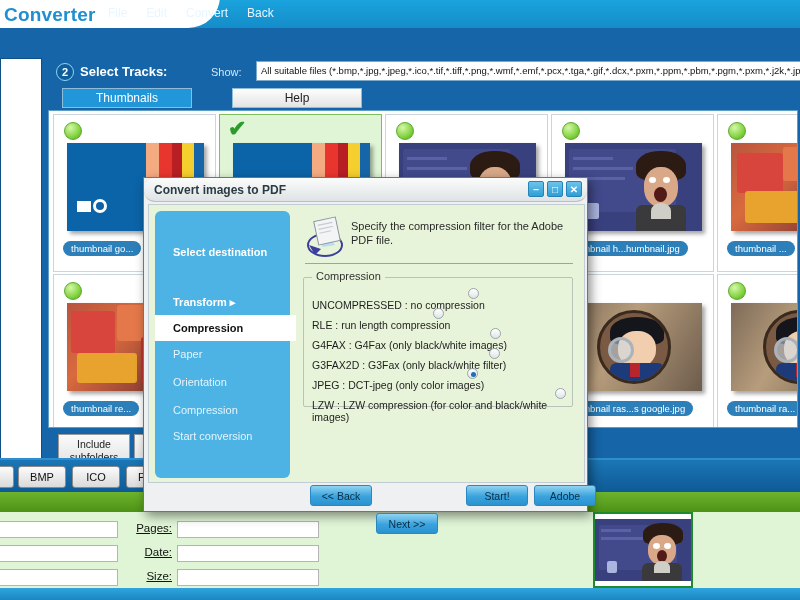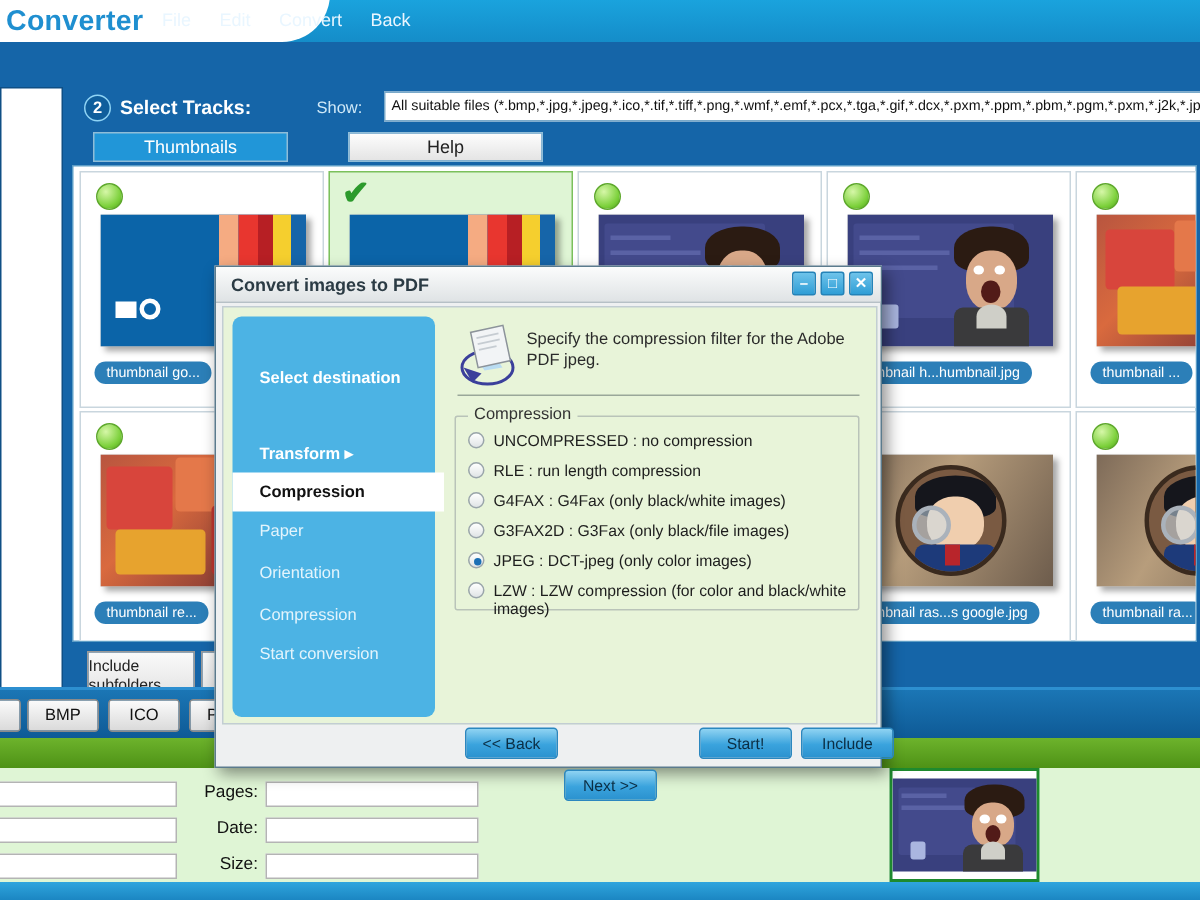--- a/index.html
+++ b/index.html
@@ -156,21 +156,21 @@
   .art-conan .c-face { position:absolute; left:18px; top:18px; width:38px; height:36px; background:#f0ceae; border-radius:46%;}
   .art-conan .c-glass { position:absolute; left:8px; top:24px; width:26px; height:26px; border-radius:50%; border:3px solid #aab2bb; background:rgba(200,220,235,.55);}
   .art-conan .c-suit { position:absolute; left:10px; top:50px; width:54px; height:26px; background:#1d3a7a; border-radius:6px 6px 0 0;}
   .art-conan .c-tie { position:absolute; left:30px; top:50px; width:10px; height:14px; background:#b8252b;}
 
   
   .subfolders-row { position:absolute; left:48px; top:404px; width:750px; height:36px;}
   .sub-btn {
     position:absolute; left:10px; top:2px; width:72px; height:32px;
     background:linear-gradient(#fafafa,#e2e2e2); border:1px solid #9a9a9a;
-    font-size:10.5px; color:#222; text-align:left; padding-top:3px; line-height:13px;
+    font-size:10.5px; color:#222; text-align:center; padding-top:3px; line-height:13px;
   }
   .sub-btn2 {
     position:absolute; left:86px; top:2px; width:40px; height:32px;
     background:linear-gradient(#fafafa,#e2e2e2); border:1px solid #9a9a9a;
   }
 
   
   .format-bar {
     position:absolute; left:0; top:458px; width:800px; height:34px;
     background:linear-gradient(#12考,#0e5a96);
@@ -193,41 +193,42 @@
   
   .form-area {
     position:absolute; left:0; top:512px; width:800px; height:76px;
     background:#dff5d5;
   }
   .f-input {
     position:absolute; height:17px; background:#ffffff;
     border:1px solid #b4b4b4;
   }
   .f-label {
-    position:absolute; font-size:11.5px; color:#111; text-align:right;
+    position:absolute; font-size:11.5px; color:#111; text-align:right;text-decoration:underline;
   }
   .preview-box {
     position:absolute; left:593px; top:512px; width:100px; height:76px;
     border:2px solid #1e8a2e; background:#ffffff; overflow:hidden;
   }
   .bottom-strip {
     position:absolute; left:0; top:588px; width:800px; height:12px;
     background:linear-gradient(#2fa5de,#1b86c2);
   }
 
   
   #dialog {
     position:absolute; left:143px; top:177px; width:445px; height:335px;
     background:#eef0f1; border:1px solid #5b7b8d;
     box-shadow:3px 4px 10px rgba(0,0,0,.45);
   }
   .dlg-title {
     position:absolute; left:0; top:0; width:100%; height:24px;
     background:linear-gradient(#fbfcfc,#dfe3e5);
     border-bottom:1px solid #b6c0c6;
+    border-radius:11px;
   }
   .dlg-title-text {
     position:absolute; left:10px; top:5px; font-size:12px;
     font-weight:bold; color:#2b3b44;
   }
   .win-btns { position:absolute; right:5px; top:3px; display:flex; gap:3px;}
   .win-btn {
     width:16px; height:16px; border-radius:2px;
     background:linear-gradient(#6ec3ea,#2f9ed6);
     border:1px solid #2483b8; color:#ffffff;
@@ -268,21 +269,21 @@
   .group {
     position:absolute; left:4px; top:66px; width:270px; height:130px;
     border:1px solid #b9c3b9; border-radius:2px;
   }
   .group-legend {
     position:absolute; left:8px; top:-8px; background:#e8f4d9;
     padding:0 4px; font-size:11px; color:#333;
   }
   .radio-row {
     position:absolute; left:8px; height:18px;
-    display:flex; align-items:flex-start; font-size:10.5px; color:#1d1d1d;
+    display:flex; align-items:flex-end; font-size:10.5px; color:#1d1d1d;flex-direction:column;
   }
   .radio {
     width:11px; height:11px; border-radius:50%;
     border:1px solid #9aa5ab; background:linear-gradient(#ffffff,#e0e4e6);
     margin-right:6px; position:relative; flex:none;
   }
   .radio.on::after {
     content:""; position:absolute; left:2.5px; top:2.5px;
     width:5px; height:5px; border-radius:50%; background:#1a6fb5;
   }
@@ -579,53 +580,53 @@
         <ellipse cx="20" cy="30" rx="17" ry="11" fill="none" stroke="#3b3f9b" stroke-width="2"></ellipse>
         <path d="M4 30 L10 40 L16 34 Z" fill="#3b3f9b"></path>
         <path d="M14 26 L18 32 L30 30 L26 24 Z" fill="#b9dcf2"></path>
         <g transform="rotate(-12 22 16)">
           <rect x="11" y="4" width="22" height="24" fill="#f2f4f6" stroke="#8c939a"></rect>
           <rect x="14" y="8" width="15" height="1.2" fill="#c6ccd2"></rect>
           <rect x="14" y="12" width="15" height="1.2" fill="#c6ccd2"></rect>
           <rect x="14" y="16" width="12" height="1.2" fill="#c6ccd2"></rect>
         </g>
       </svg>
-      <div class="pane-desc">Specify the compression filter for the Adobe PDF jpeg.</div>
+      <div class="pane-desc">Specify the compression filter for the Adobe PDF file.</div>
       <div class="hr"></div>
 
       <div class="group">
         <div class="group-legend">Compression</div>
 
         <div class="radio-row" style="top:10px;">
           <span class="radio"></span>
           <span>UNCOMPRESSED : no compression</span>
         </div>
         <div class="radio-row" style="top:30px;">
           <span class="radio"></span>
           <span>RLE : run length compression</span>
         </div>
         <div class="radio-row" style="top:50px;">
           <span class="radio"></span>
           <span>G4FAX : G4Fax (only black/white images)</span>
         </div>
         <div class="radio-row" style="top:70px;">
           <span class="radio"></span>
-          <span>G3FAX2D : G3Fax (only black/file images)</span>
+          <span>G3FAX2D : G3Fax (only black/white filter)</span>
         </div>
         <div class="radio-row" style="top:90px;">
           <span class="radio on"></span>
           <span>JPEG : DCT-jpeg (only color images)</span>
         </div>
         <div class="radio-row" style="top:110px;">
           <span class="radio"></span>
           <span>LZW : LZW compression (for color and black/white images)</span>
         </div>
       </div>
     </div>
   </div>
 
   <div class="dlg-footer">
     <div class="dlg-btn" style="left:162px;">&lt;&lt; Back</div>
     <div class="dlg-btn" style="left:228px;margin-top:28px;">Next &gt;&gt;</div>
     <div class="dlg-btn" style="left:318px;">Start!</div>
-    <div class="dlg-btn" style="left:386px;">Include</div>
+    <div class="dlg-btn" style="left:386px;">Adobe</div>
   </div>
 </div>
 
 </body></html>

